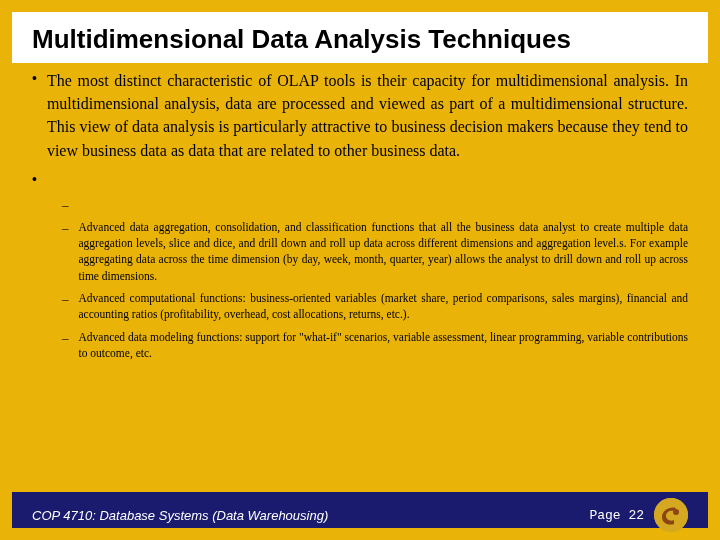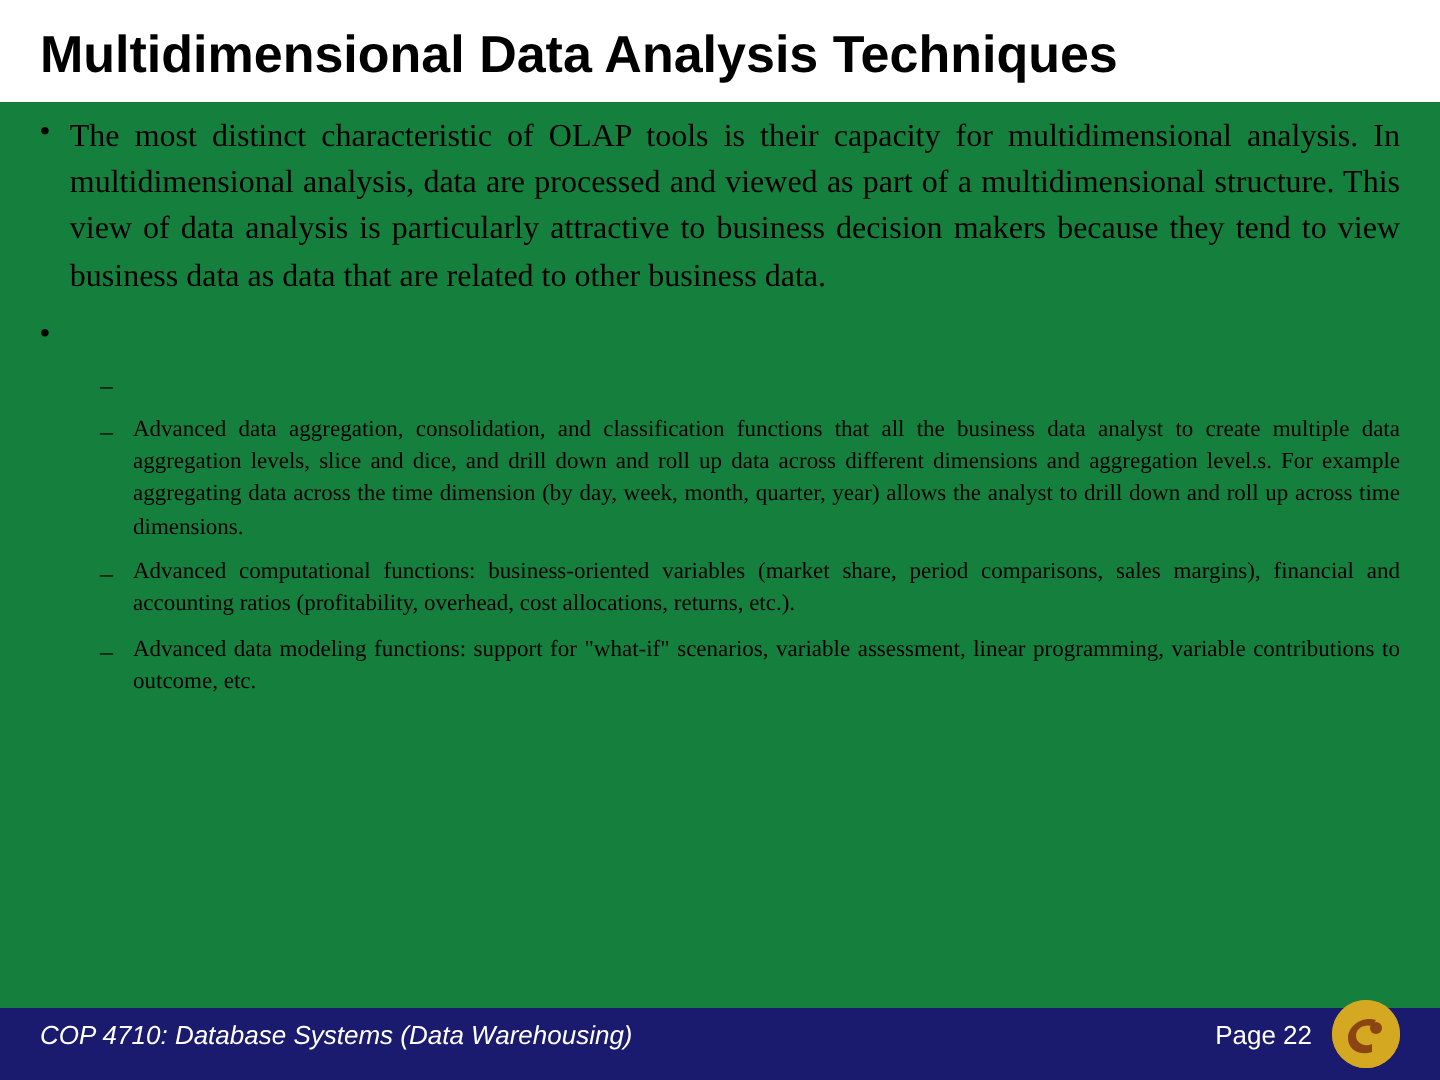--- a/index.html
+++ b/index.html
@@ -12,24 +12,24 @@
       width: 720px;
       height: 540px;
       background: #ffffff;
       font-family: 'Times New Roman', Times, serif;
       overflow: hidden;
     }
 
     .slide-container {
       width: 720px;
       height: 540px;
-      background: #15803d;
+      background: #eab308;
       display: flex;
       flex-direction: column;
-      padding: 0;
+      padding: 12px;
     }
 
     .title-bar {
       background: #ffffff;
       padding: 12px 20px 8px 20px;
       border-bottom: none;
     }
 
     .title-text {
       font-size: 26px;
@@ -88,35 +88,35 @@
       line-height: 1.42;
       color: #000000;
       text-align: justify;
     }
 
     .footer {
       background: #1a1a6e;
       padding: 6px 20px;
       display: flex;
       justify-content: space-between;
-      align-items: flex-end;
+      align-items: flex-start;
       height: 36px;
     }
 
     .footer-left {
       color: #ffffff;
       font-size: 13px;
       font-style: italic;
       font-family: Arial, sans-serif;
     }
 
     .footer-right {
       color: #ffffff;
       font-size: 13px;
-      font-family: Liberation Sans, sans-serif;
+      font-family: Liberation Mono, monospace;
     }
 
     .footer-logo {
       width: 34px;
       height: 34px;
       background: #d4a820;
       border-radius: 50%;
       display: flex;
       align-items: center;
       justify-content: center;

